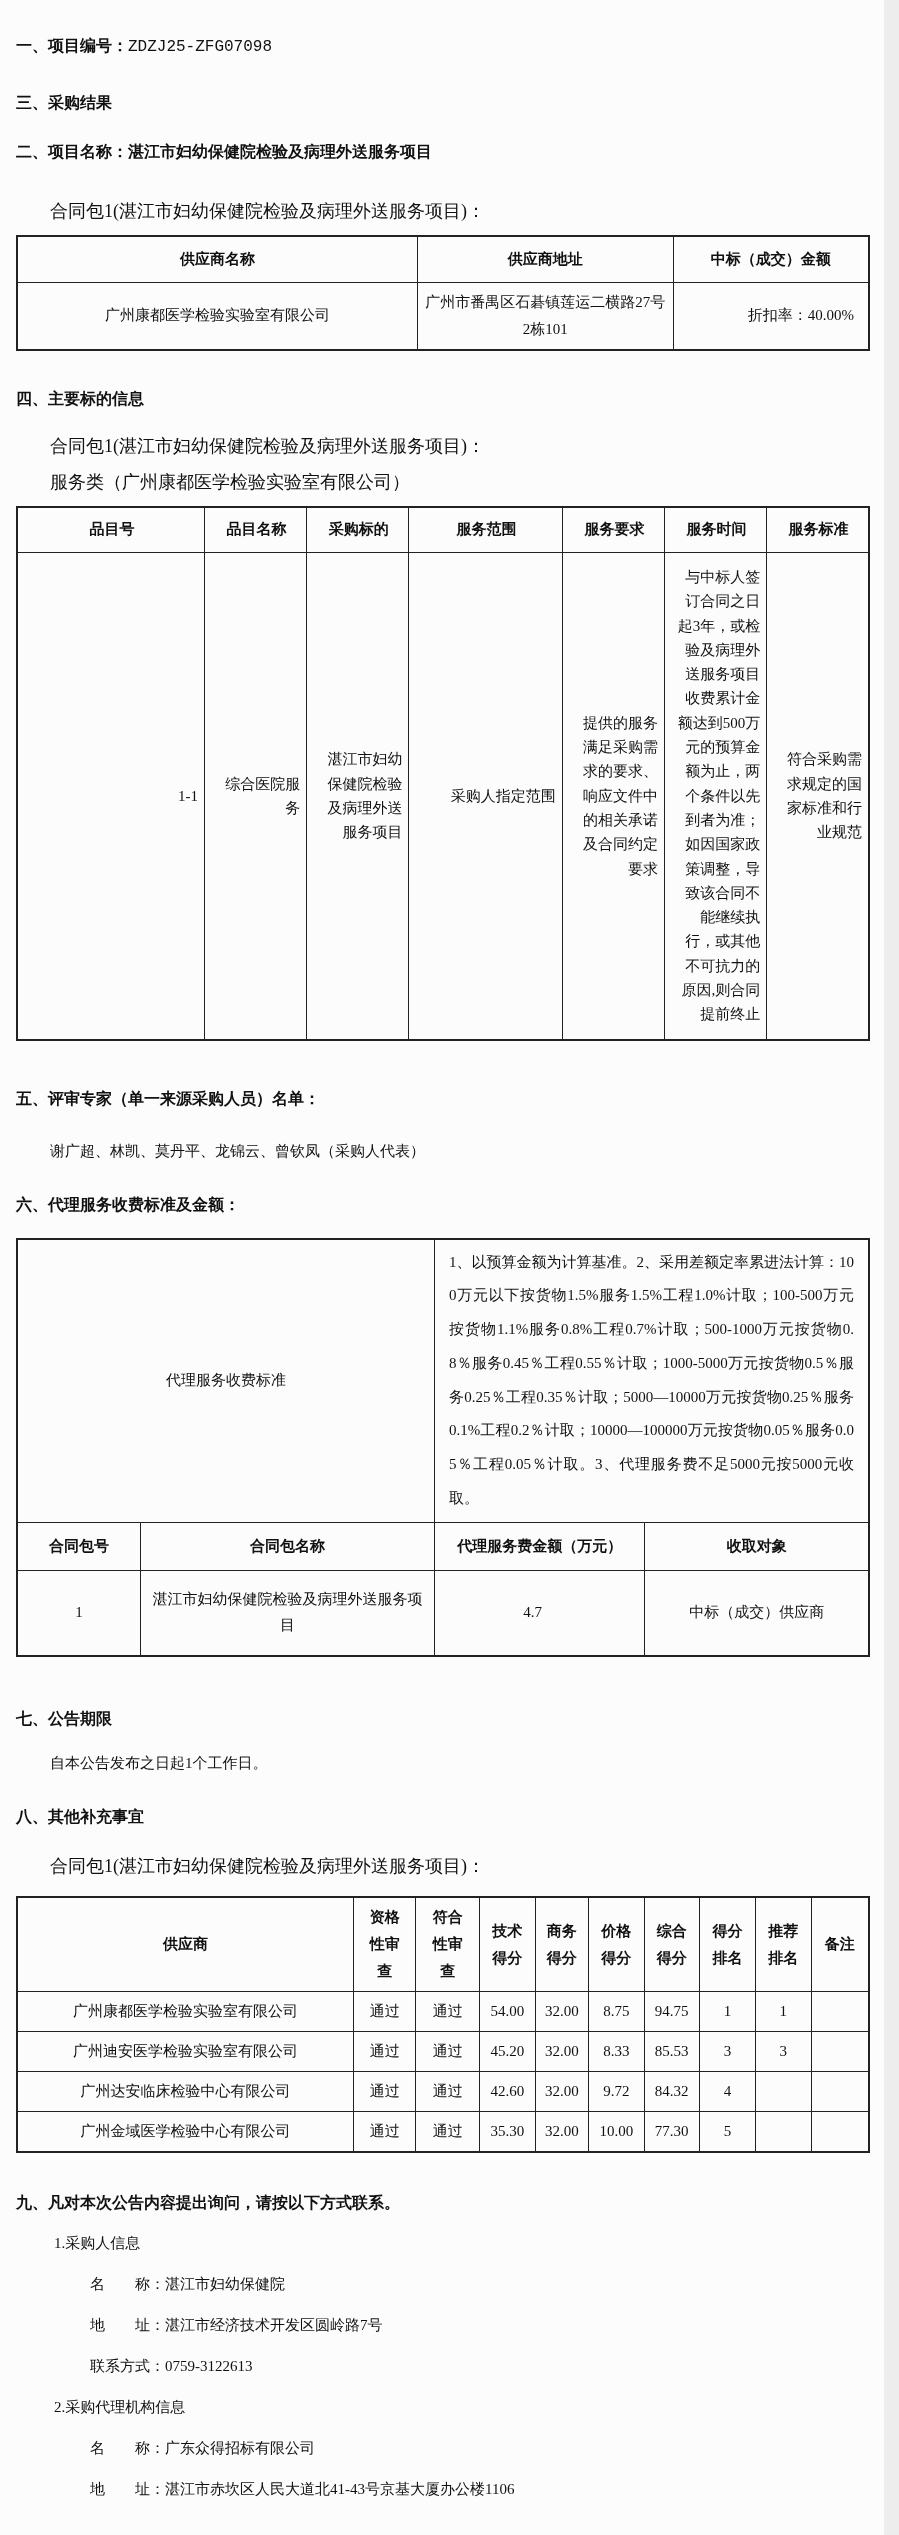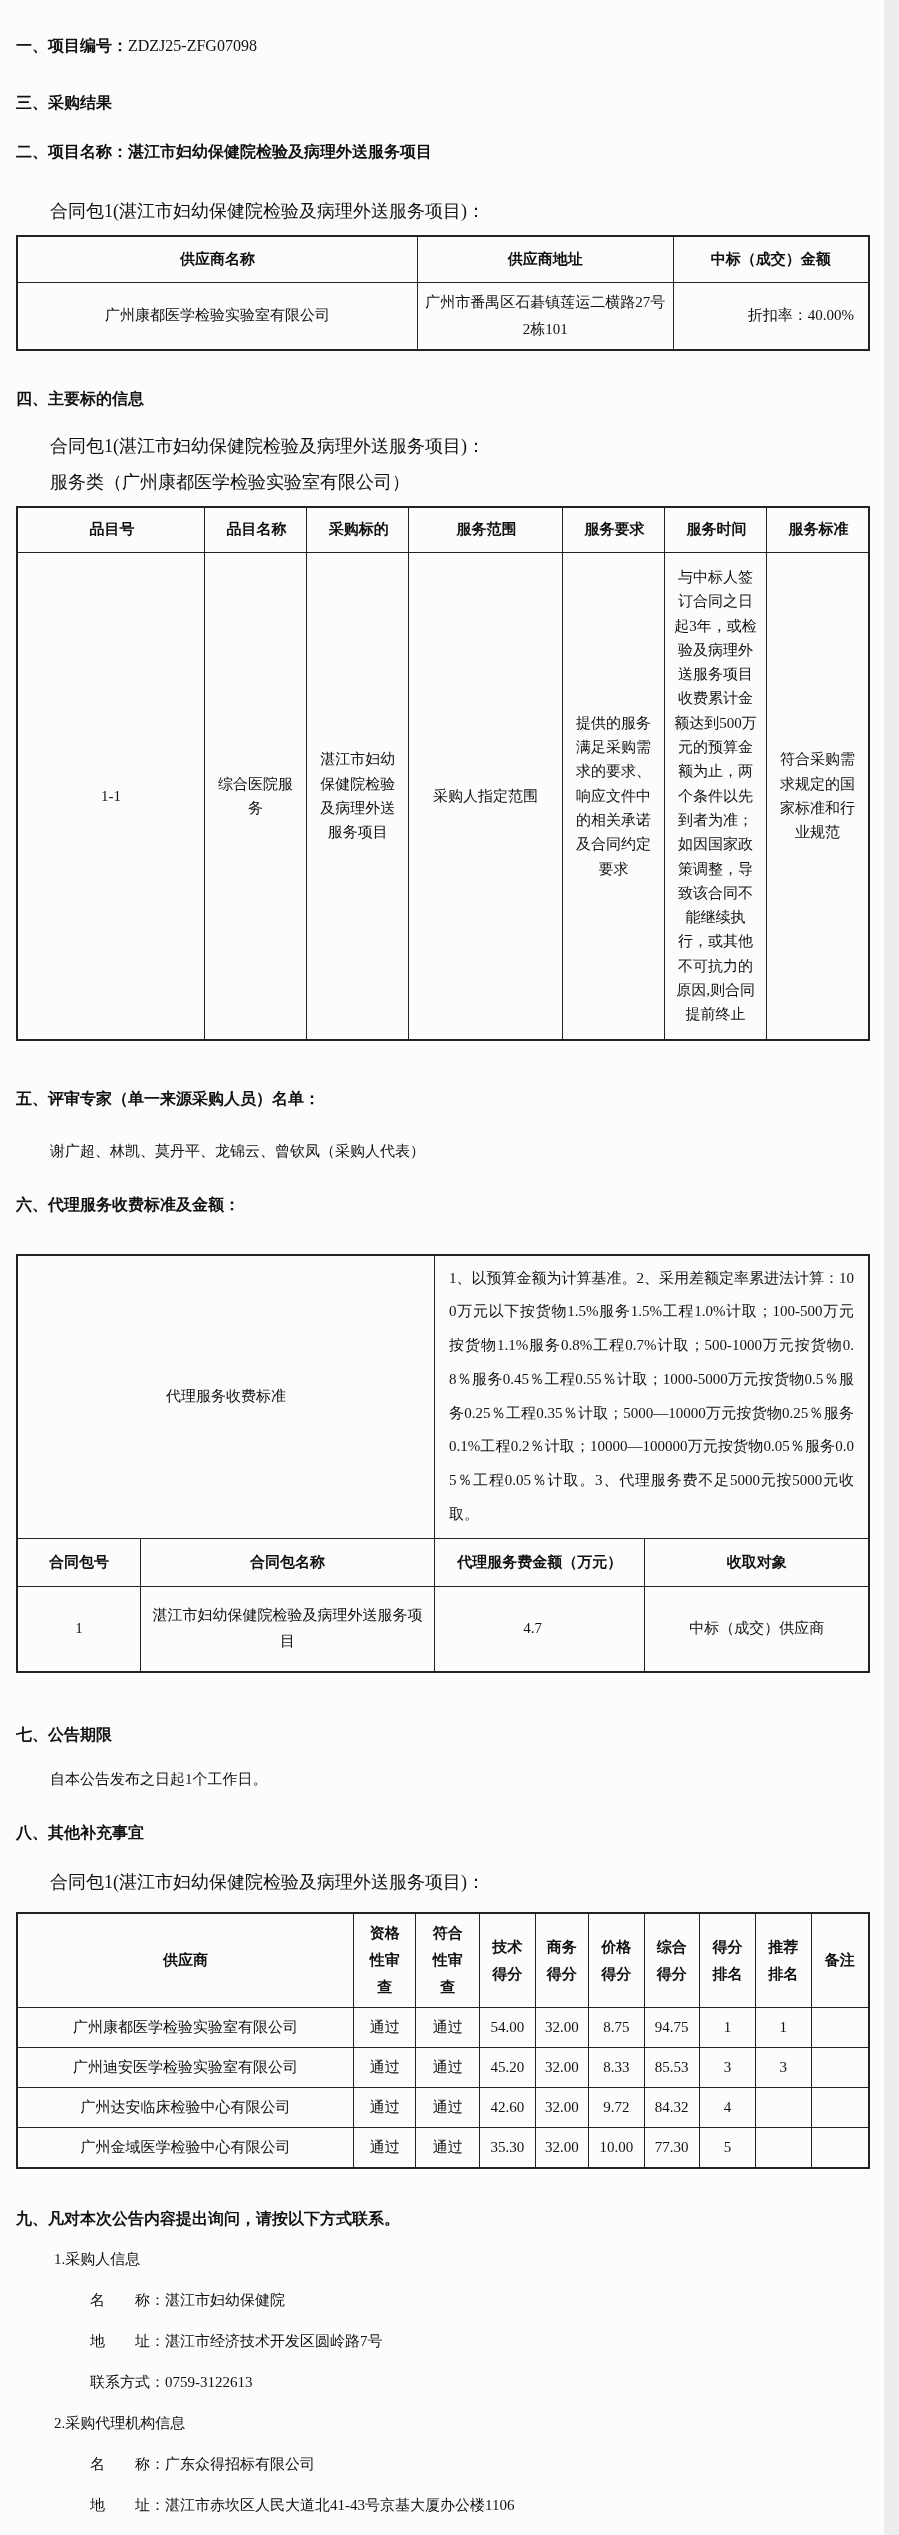--- a/index.html
+++ b/index.html
@@ -13,21 +13,21 @@
     width:884px;
     min-height:2535px;
     background:#fcfcfc;
     padding:36px 14px 40px 16px;
   }
   .h {
     font-weight:bold;
     font-size:16px;
     margin-bottom:36px;
   }
-  .h .val-regular { font-weight:normal; font-family:Liberation Serif, serif; }
+  .h .val-regular { font-weight:normal; font-family:Liberation Mono, monospace; }
   .sub-line {
     padding-left:34px;
     margin-bottom:14px;
     font-size:18px;
   }
   .tight { margin-bottom:12px; }
   table {
     width:100%;
     border-collapse:collapse;
     border:2px solid #222;
@@ -43,21 +43,21 @@
   }
   th { font-weight:bold; }
   
   .t1 { margin-bottom:38px; }
   .t1 th { height:46px; }
   .t1 td { height:56px; line-height:1.8; }
   .t1 td:nth-child(3) { text-align:right; padding-right:14px; }
   
   .t2 { margin-bottom:48px; }
   .t2 th { height:46px;padding-left:8px; }
-  .t2 td { line-height:1.62; padding:12px 6px; }
+  .t2 td { line-height:1.62; padding:12px 6px;text-align:right; }
   
   .fee { margin-bottom:52px; }
   .fee .fee-label-cell { height:268px; }
   .fee .fee-text-cell {
     text-align:justify;
     line-height:2.25;
     padding:6px 14px;
   }
   .fee th { height:48px; }
   .fee tbody td { height:86px; line-height:1.7; }
@@ -147,21 +147,21 @@
           <td>提供的服务满足采购需求的要求、响应文件中的相关承诺及合同约定要求</td>
           <td>与中标人签订合同之日起3年，或检验及病理外送服务项目收费累计金额达到500万元的预算金额为止，两个条件以先到者为准；如因国家政策调整，导致该合同不能继续执行，或其他不可抗力的原因,则合同提前终止</td>
           <td>符合采购需求规定的国家标准和行业规范</td>
         </tr>
       </tbody>
   </table>
 
   <div class="h" style="margin-bottom:32px">五、评审专家（单一来源采购人员）名单：</div>
   <div class="experts-names">谢广超、林凯、莫丹平、龙锦云、曾钦凤（采购人代表）</div>
 
-  <div class="h" style="margin-bottom:38px">六、代理服务收费标准及金额：</div>
+  <div class="h" style="margin-bottom:22px">六、代理服务收费标准及金额：</div>
 
   <table class="fee">
     <colgroup>
         <col style="width:14.5%">
         <col style="width:34.5%">
         <col style="width:24.7%">
         <col style="width:26.3%">
       </colgroup>
     <tbody>
         <tr>

